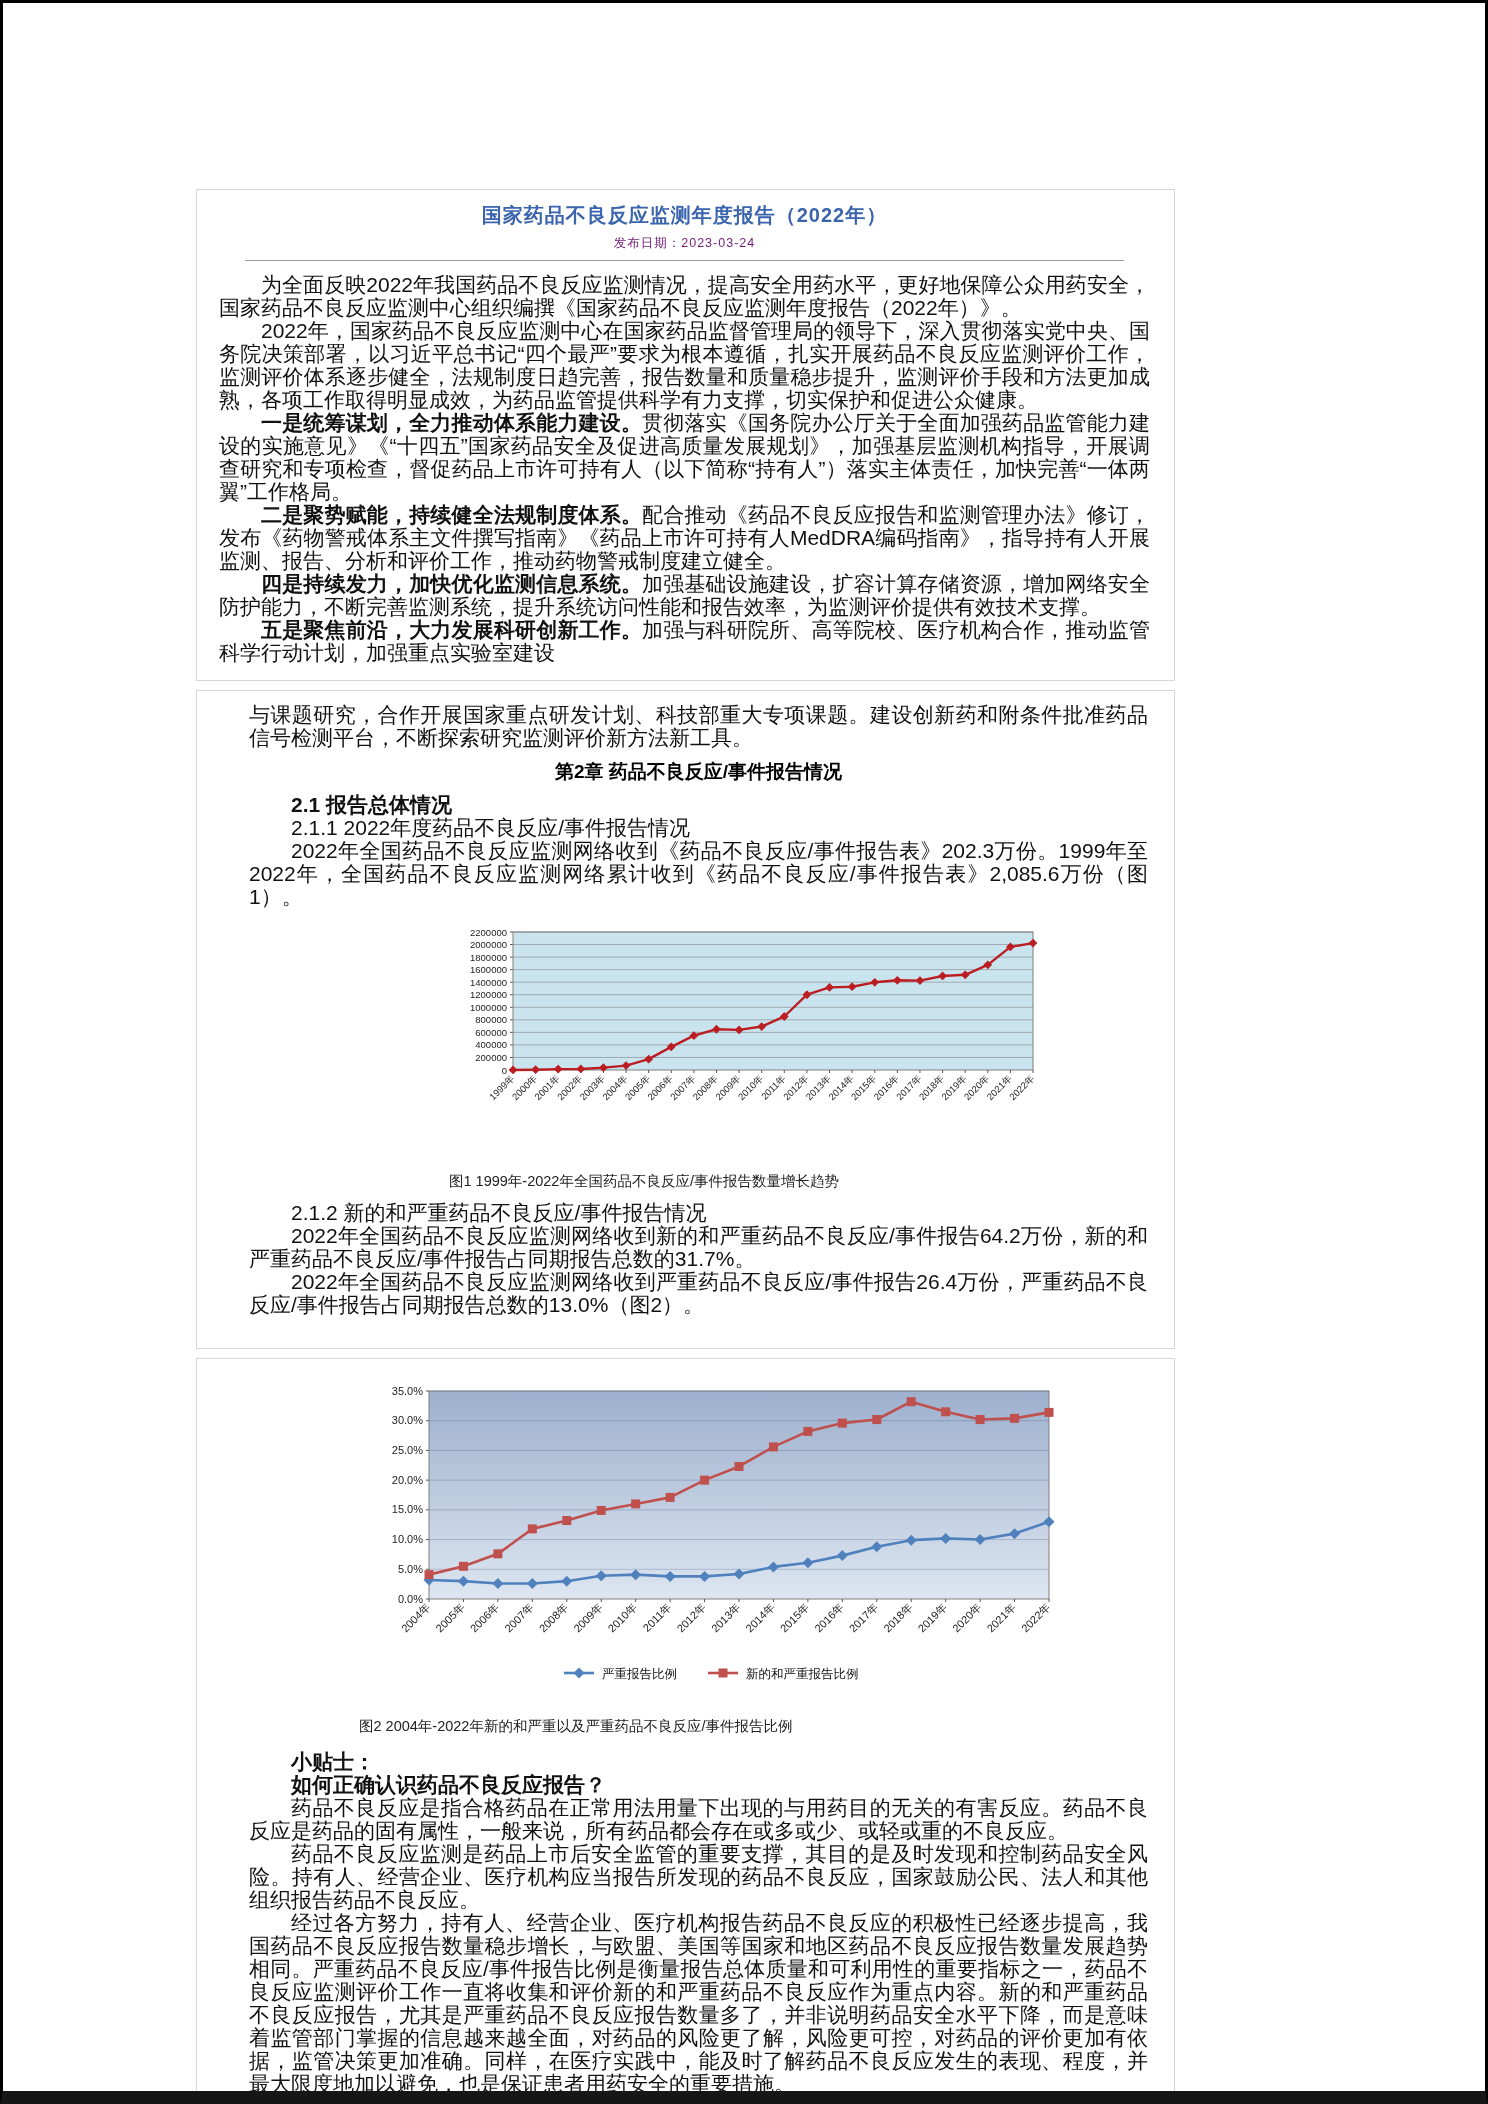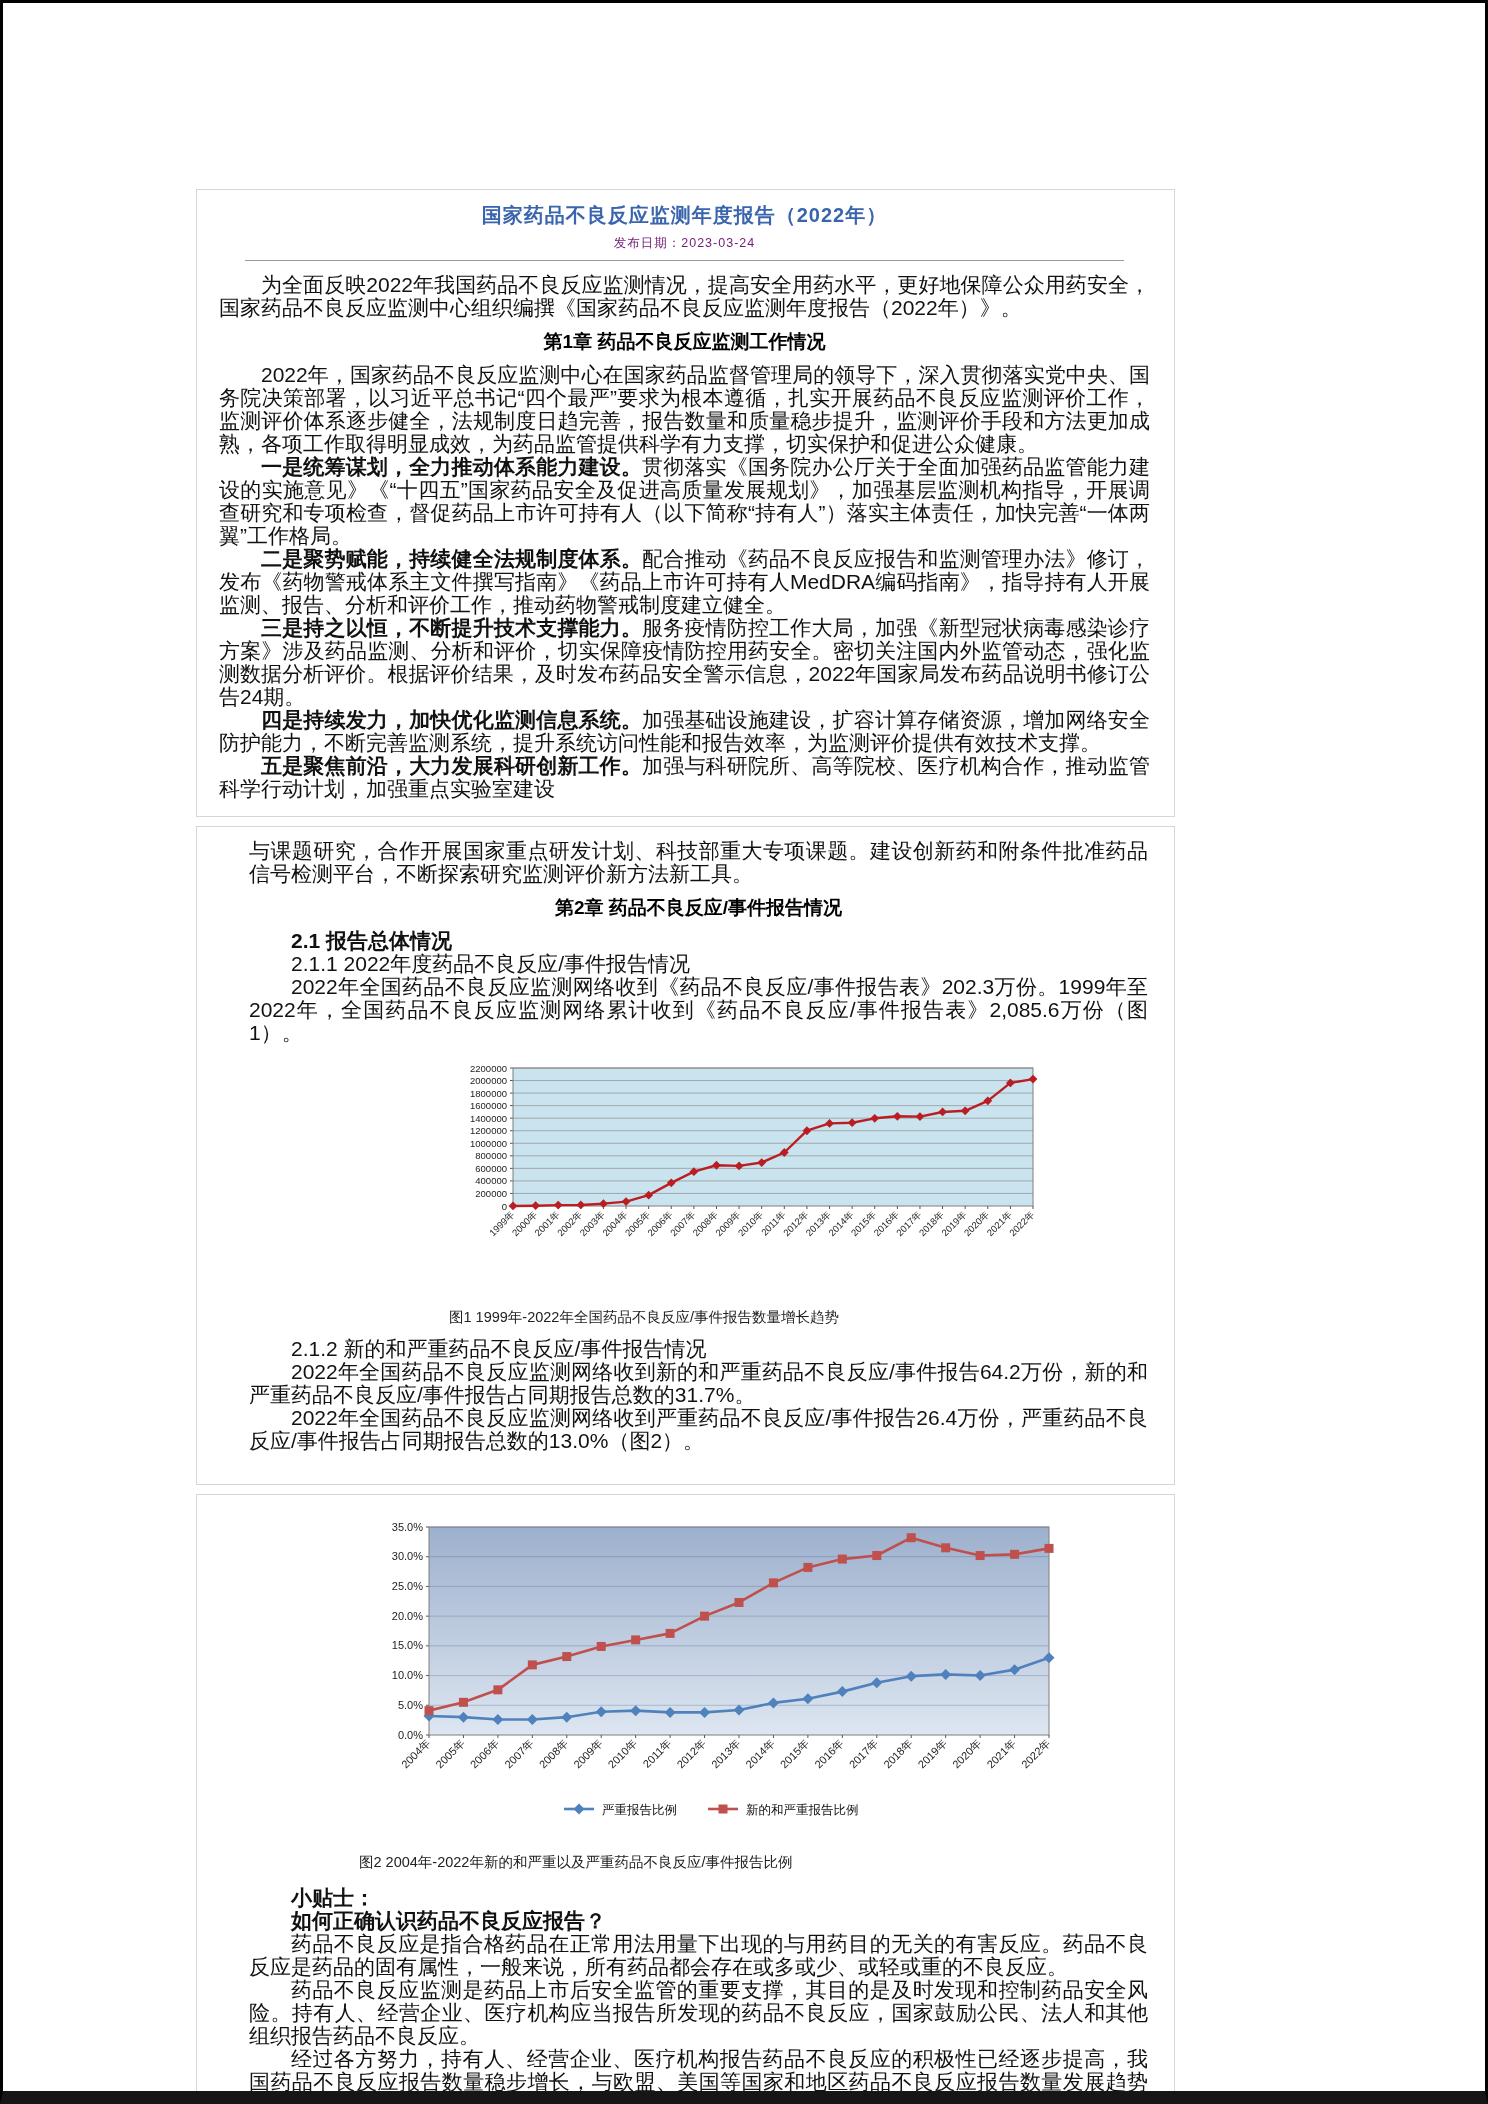--- a/index.html
+++ b/index.html
@@ -42,26 +42,24 @@
 
 <div class="article">
 
   <div class="card card1">
     <h1 class="title" style="color: rgb(58, 100, 173);">国家药品不良反应监测年度报告（2022年）</h1>
     <div class="pubdate">发布日期：2023-03-24</div>
     <hr class="divider">
 
     <p class="body indent">为全面反映2022年我国药品不良反应监测情况，提高安全用药水平，更好地保障公众用药安全，国家药品不良反应监测中心组织编撰《国家药品不良反应监测年度报告（2022年）》。</p>
 
-    <h2 class="chapter">第1章 药品不良反应监测工作情况</h2>
 
     <p class="body indent"><b></b><span>2022年，国家药品不良反应监测中心在国家药品监督管理局的领导下，深入贯彻落实党中央、国务院决策部署，以习近平总书记“四个最严”要求为根本遵循，扎实开展药品不良反应监测评价工作，监测评价体系逐步健全，法规制度日趋完善，报告数量和质量稳步提升，监测评价手段和方法更加成熟，各项工作取得明显成效，为药品监管提供科学有力支撑，切实保护和促进公众健康。</span></p>
     <p class="body indent"><b>一是统筹谋划，全力推动体系能力建设。</b><span>贯彻落实《国务院办公厅关于全面加强药品监管能力建设的实施意见》《“十四五”国家药品安全及促进高质量发展规划》，加强基层监测机构指导，开展调查研究和专项检查，督促药品上市许可持有人（以下简称“持有人”）落实主体责任，加快完善“一体两翼”工作格局。</span></p>
     <p class="body indent"><b>二是聚势赋能，持续健全法规制度体系。</b><span>配合推动《药品不良反应报告和监测管理办法》修订，发布《药物警戒体系主文件撰写指南》《药品上市许可持有人MedDRA编码指南》，指导持有人开展监测、报告、分析和评价工作，推动药物警戒制度建立健全。</span></p>
-    <p class="body indent"><b>三是持之以恒，不断提升技术支撑能力。</b><span>服务疫情防控工作大局，加强《新型冠状病毒感染诊疗方案》涉及药品监测、分析和评价，切实保障疫情防控用药安全。密切关注国内外监管动态，强化监测数据分析评价。根据评价结果，及时发布药品安全警示信息，2022年国家局发布药品说明书修订公告24期。</span></p>
     <p class="body indent"><b>四是持续发力，加快优化监测信息系统。</b><span>加强基础设施建设，扩容计算存储资源，增加网络安全防护能力，不断完善监测系统，提升系统访问性能和报告效率，为监测评价提供有效技术支撑。</span></p>
     <p class="body indent"><b>五是聚焦前沿，大力发展科研创新工作。</b><span>加强与科研院所、高等院校、医疗机构合作，推动监管科学行动计划，加强重点实验室建设</span></p>
   </div>
 
   <div class="card card2">
     <p class="body">与课题研究，合作开展国家重点研发计划、科技部重大专项课题。建设创新药和附条件批准药品信号检测平台，不断探索研究监测评价新方法新工具。</p>
 
     <h2 class="chapter">第2章 药品不良反应/事件报告情况</h2>
 
     <p class="body indent bold">2.1 报告总体情况</p>

